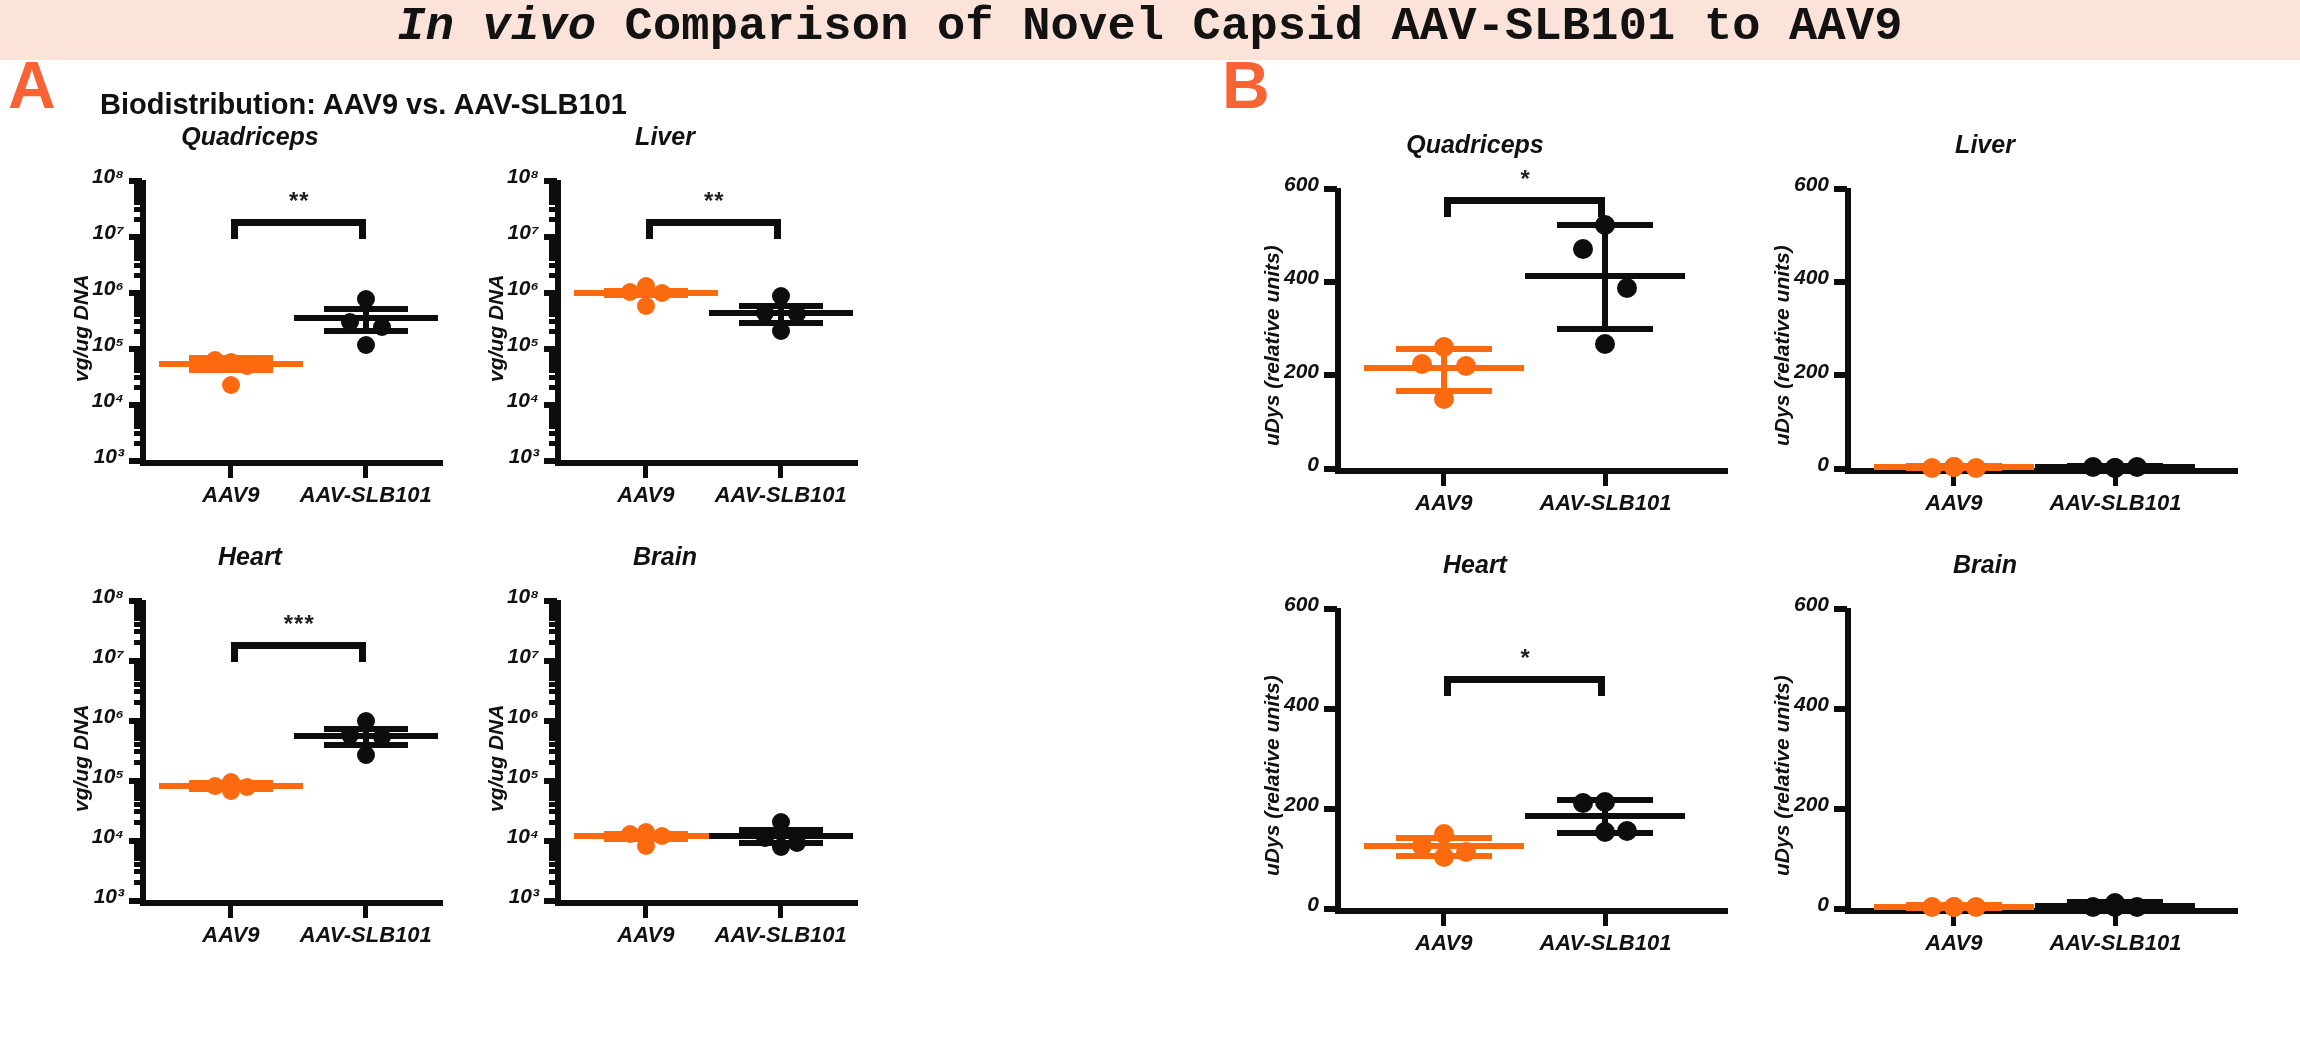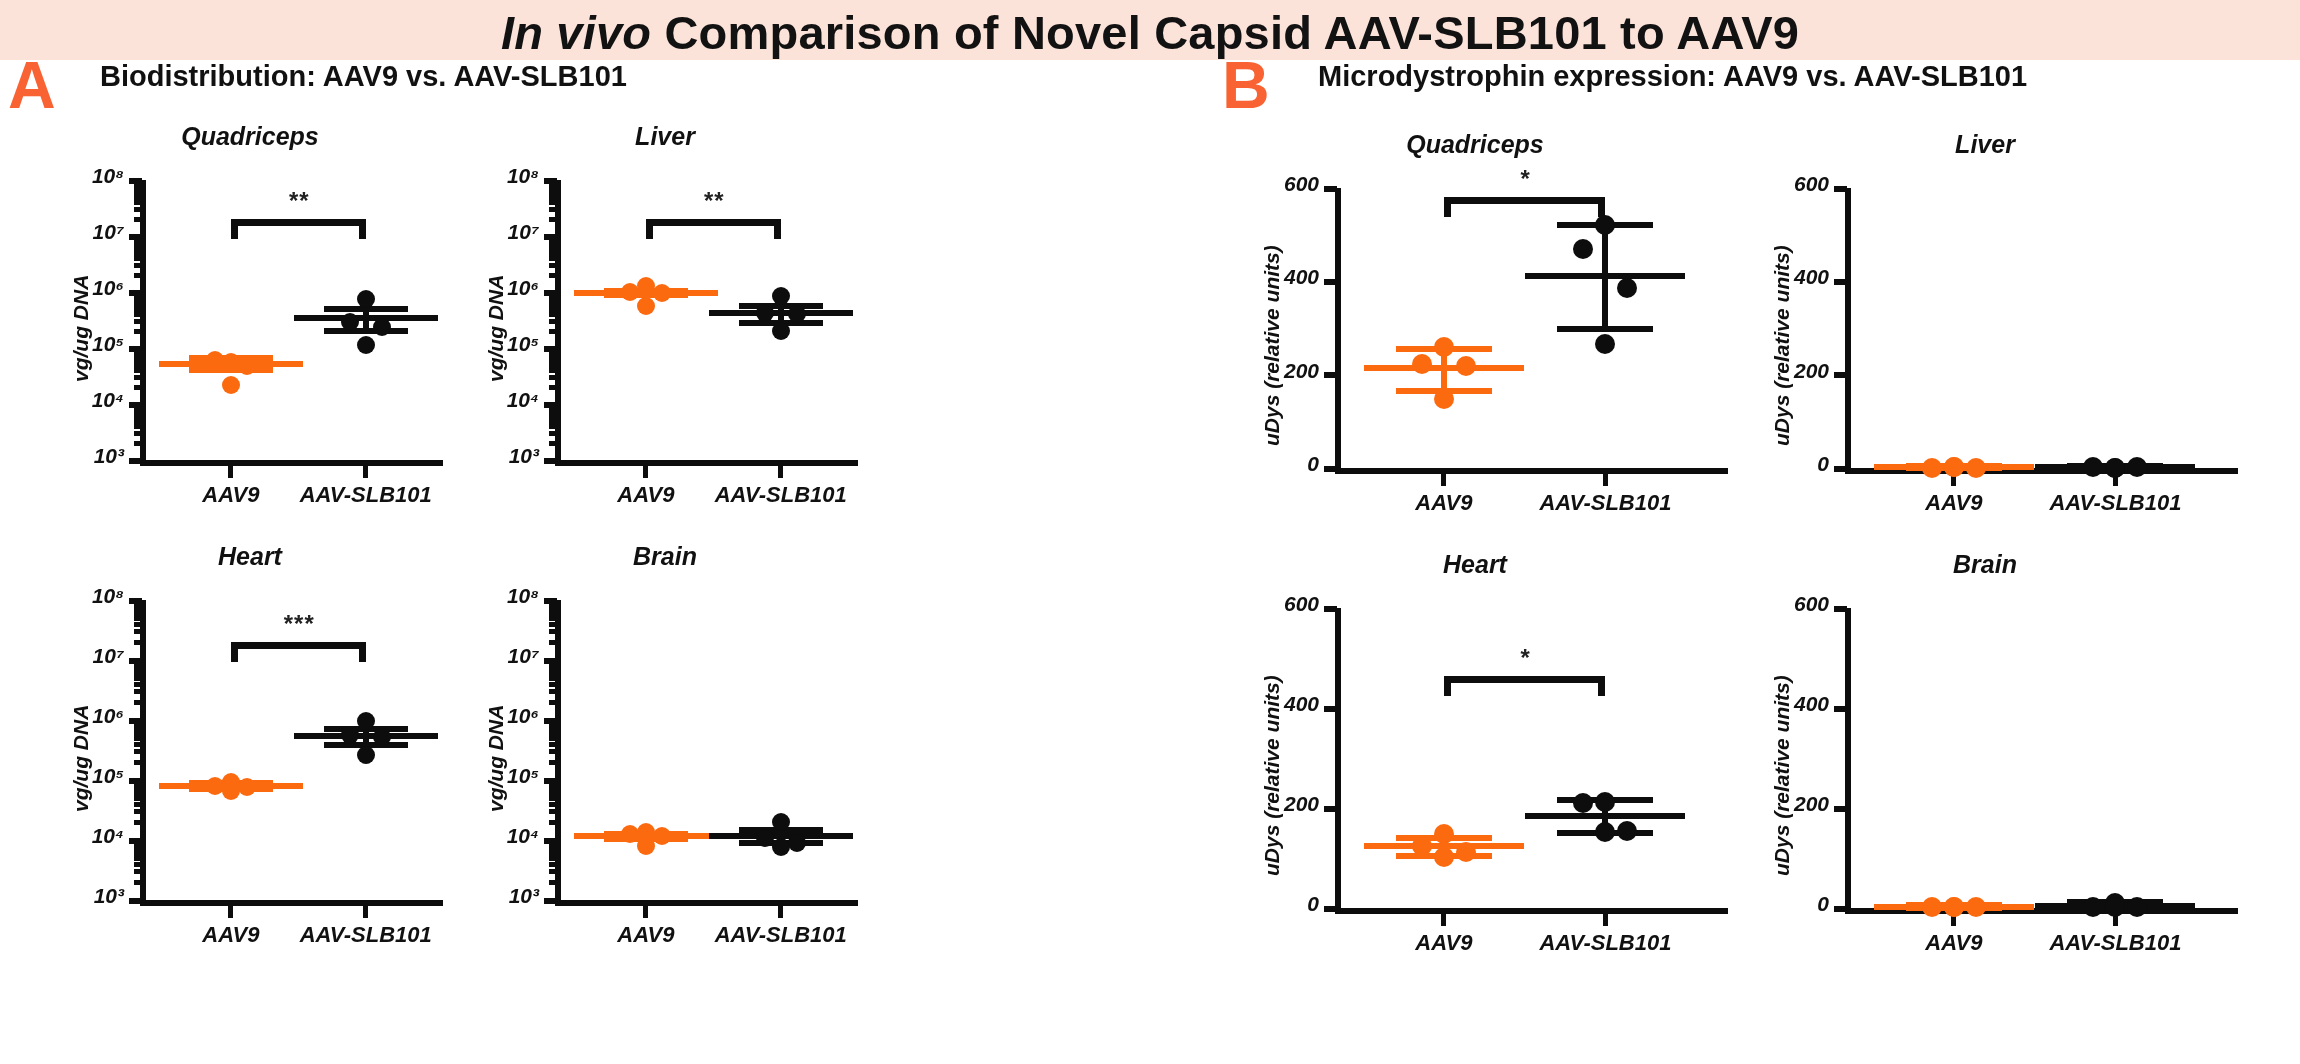--- a/index.html
+++ b/index.html
@@ -1,21 +1,21 @@
 <!DOCTYPE html>
 <html><head>
 <meta charset="utf-8">
 <style>
   html,body{margin:0;padding:0;background:#ffffff;}
   body{width:2300px;height:1064px;font-family:"Liberation Sans",sans-serif;overflow:hidden;}
 
   
   #figure-header{
     width:2300px;height:60px;background:#FCE3DA;
-    display:flex;align-items:flex-end;justify-content:center;
+    display:flex;align-items:flex-start;justify-content:center;font-family:Liberation Mono, monospace;
   }
   #figure-title{
     font-size:47px;font-weight:bold;color:#121212;letter-spacing:.2px;
     white-space:nowrap;
   }
   #figure-title .ital{font-style:italic;}
 
   
   #panels{position:relative;width:2300px;height:1004px;}
   .panel{position:absolute;top:0;}
@@ -23,21 +23,21 @@
   #panel-b{left:1200px;width:1100px;}
 
   .panel-head{position:relative;height:62px;}
   .panel-letter{
     position:absolute;top:-8px;font-size:66px;font-weight:bold;
     color:#F96233;line-height:1;font-family:"Liberation Sans",sans-serif;
   }
   #panel-a .panel-letter{left:8px;}
   #panel-b .panel-letter{left:22px;}
   .panel-head-title{
-    position:absolute;top:0;font-size:29px;font-weight:bold;color:#111;
+    position:absolute;top:28px;font-size:29px;font-weight:bold;color:#111;
     white-space:nowrap;
   }
   #panel-a .panel-head-title{left:100px;}
   #panel-b .panel-head-title{left:118px;}
 
   .plot-grid{position:relative;}
 
   
   .plot{position:absolute;font-style:italic;}
   .plot-title{
@@ -416,21 +416,20 @@
           <div class="dot" style="left: 305.735px; top: 286.516px; width: 18px; height: 18px; background: rgb(13, 13, 13);"></div>
           <div class="dot" style="left: 337.735px; top: 291.745px; width: 18px; height: 18px; background: rgb(13, 13, 13);"></div>
           <div class="dot" style="left: 321.735px; top: 296.151px; width: 18px; height: 18px; background: rgb(13, 13, 13);"></div>
         </div>
       </div>
   </div>
 
   <div class="panel" id="panel-b">
     <div class="panel-head">
       <div class="panel-letter">B</div>
-      <div class="panel-head-title">Microdystrophin expression: AAV9 vs. AAV-SLB101</div>
     </div>
     <div class="plot-grid" id="grid-b">
         <div class="plot" style="left: 30px; top: 8px; width: 490px; height: 420px;">
           <div class="plot-title">Quadriceps</div>
           <div class="ylabel" style="left: 30px; top: 316px;">uDys (relative units)</div>
           <div class="axis-line" style="left: 105px; top: 58px; width: 6px; height: 283px;"></div>
           <div class="axis-line" style="left: 105px; top: 338px; width: 393px; height: 6px;"></div>
           <div class="tick" style="left: 94px; top: 335.5px; width: 13px; height: 6px;"></div>
           <div class="ticklabel" style="left: 0px; top: 322px; width: 89px;">0</div>
           <div class="tick" style="left: 94px; top: 242.167px; width: 13px; height: 6px;"></div>

